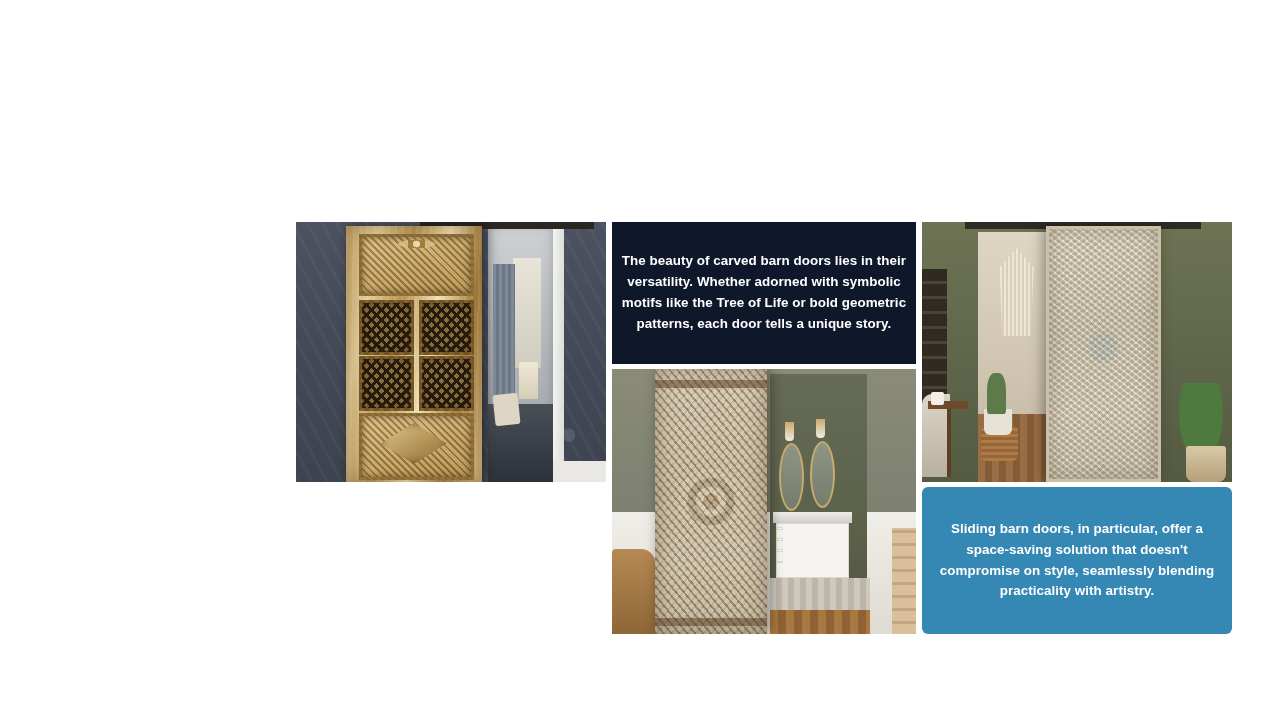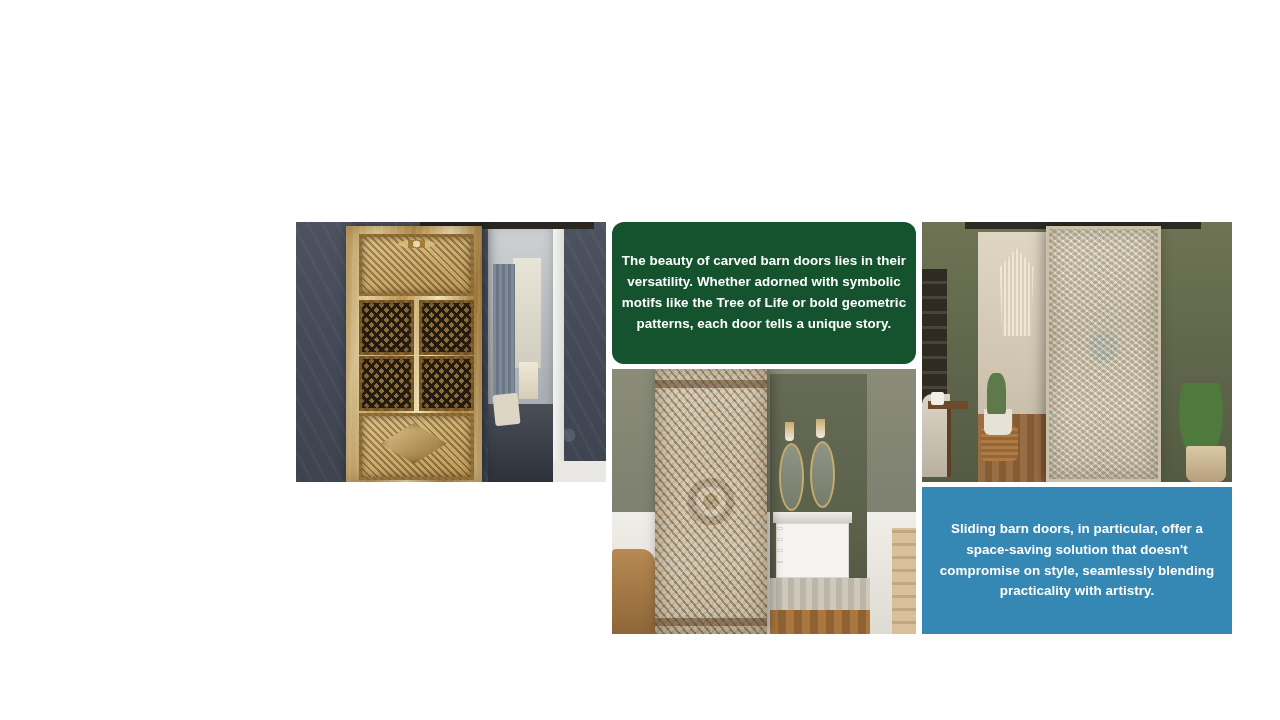--- a/index.html
+++ b/index.html
@@ -71,23 +71,23 @@
     color: #ffffff;
     font-size: 13.4px;
     line-height: 1.56;
     font-weight: 600;
     padding: 8px 6px;
     box-sizing: border-box;
     letter-spacing: 0.05px;
   }
   .text-panel span { display: block; }
 
-  .panel-blue  { background: #14532d; border-radius: 12px; }
+  .panel-blue  { background: #0f172a; }
   .panel-navy  { background: #16276b; }
-  .panel-steel { background: #3587b4; }
+  .panel-steel { background: #3587b4; border-radius: 6px; }
 
   
   .scene { position: absolute; inset: 0; }
 
   
   .tl-wall {
     position: absolute; inset: 0;
     background:
       radial-gradient(circle at 22% 18%, rgba(120,128,146,.45) 0 6px, transparent 7px),
       radial-gradient(circle at 78% 42%, rgba(120,128,146,.40) 0 7px, transparent 8px),

